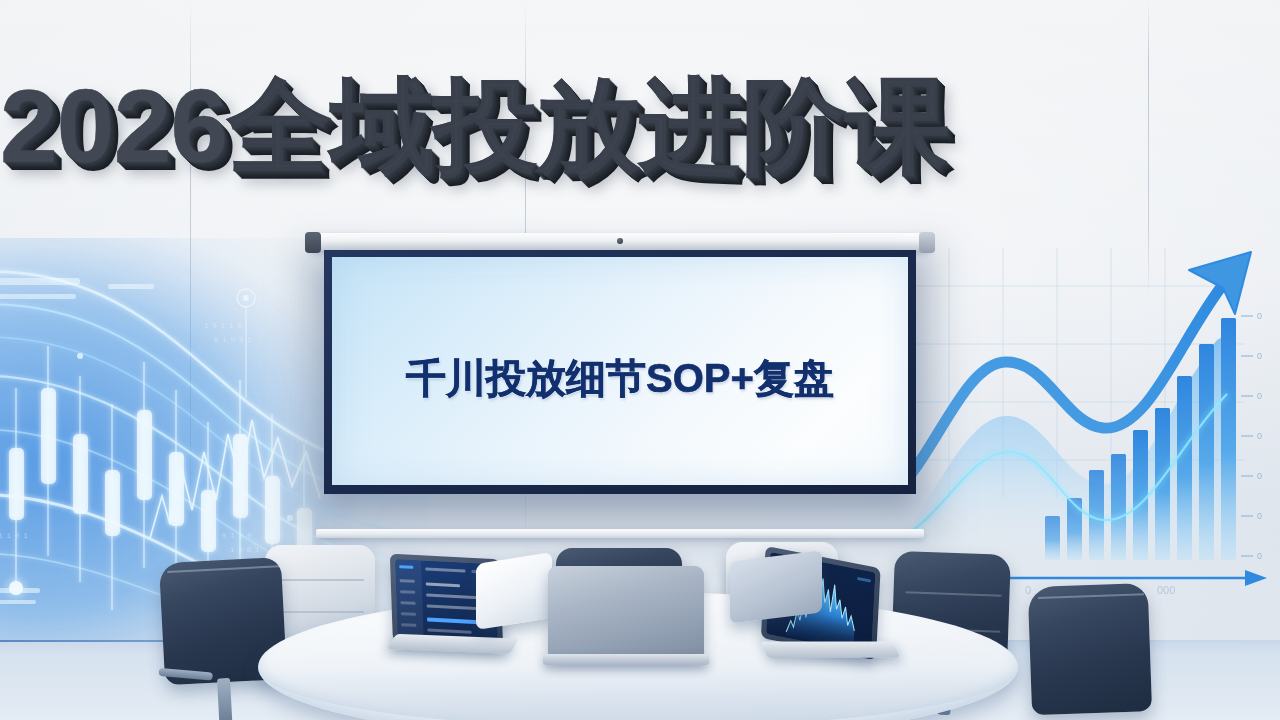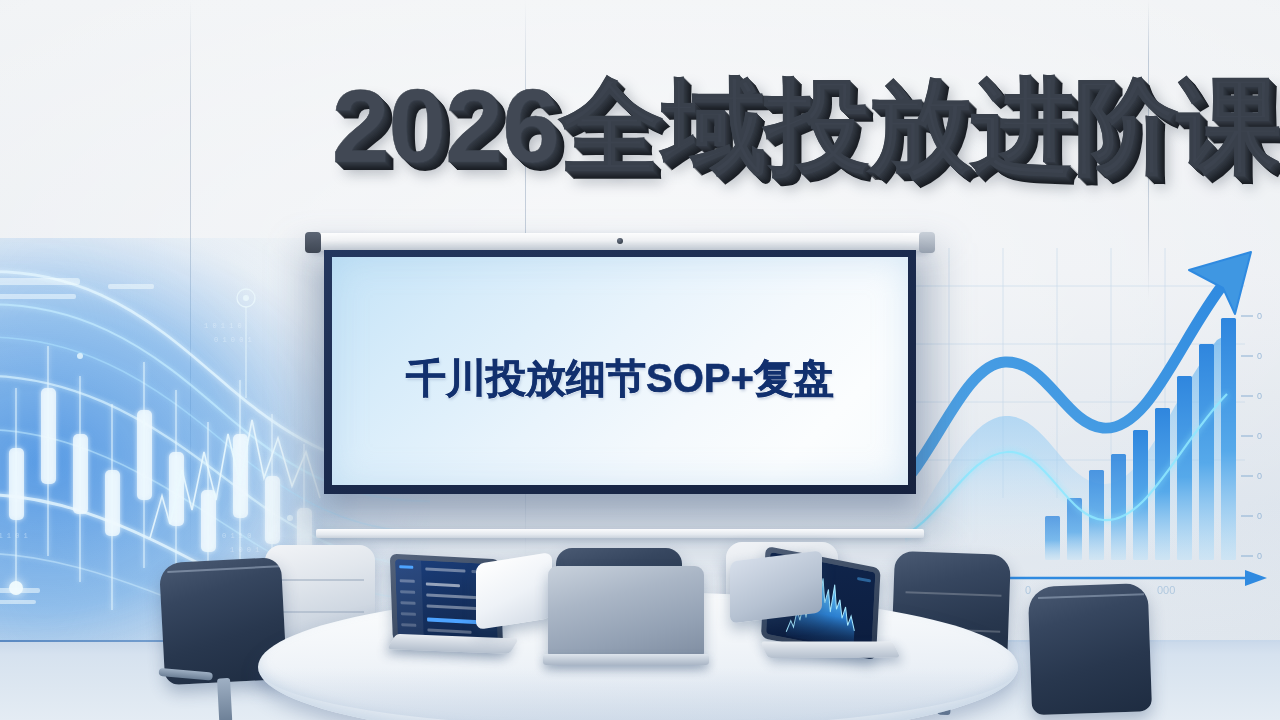--- a/index.html
+++ b/index.html
@@ -42,21 +42,21 @@
   
   .floor{
     position:absolute;left:0;top:640px;width:1280px;height:80px;
     background:linear-gradient(180deg,#c9d8ea 0%,#d6e2ef 18%,#dde7f1 60%,#e4ecf4 100%);
   }
   .floorline{position:absolute;left:0;top:640px;width:1280px;height:2px;background:linear-gradient(90deg,rgba(52,110,180,.75),rgba(90,150,210,.45) 30%,rgba(150,190,225,.25) 62%,rgba(190,212,232,.12));}
 
   
   .headline{
     position:absolute;left:0;top:62px;width:1280px;height:130px;
-    text-align:right;white-space:nowrap;
+    text-align:left;white-space:nowrap;
     font-size:104px;line-height:128px;font-weight:900;letter-spacing:-1px;
     color:#3c434f;
     text-shadow:
       1px 1px 0 #333a45, 2px 2px 0 #30363f, 3px 3px 0 #2c323b,
       4px 4px 0 #282e36, 5px 5px 0 #242931, 6px 6px 0 #20252c,
       7px 7px 0 #1d2128, 8px 8px 0 #1a1e24,
       10px 11px 14px rgba(40,52,70,.35);
     -webkit-text-stroke:.5px #39404b;
   }
   .headline .yr{color:#414854;}

